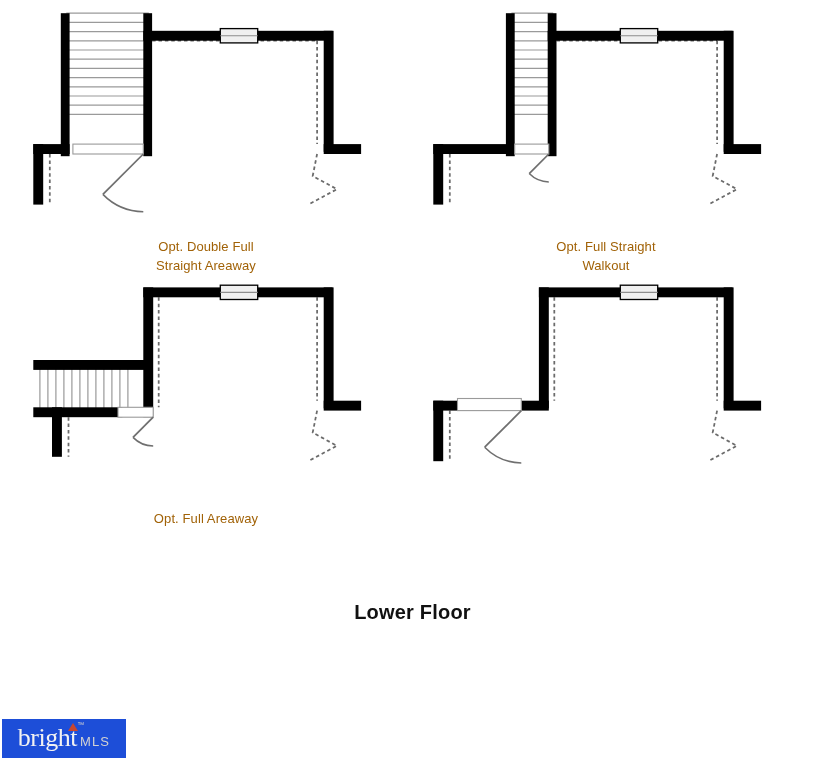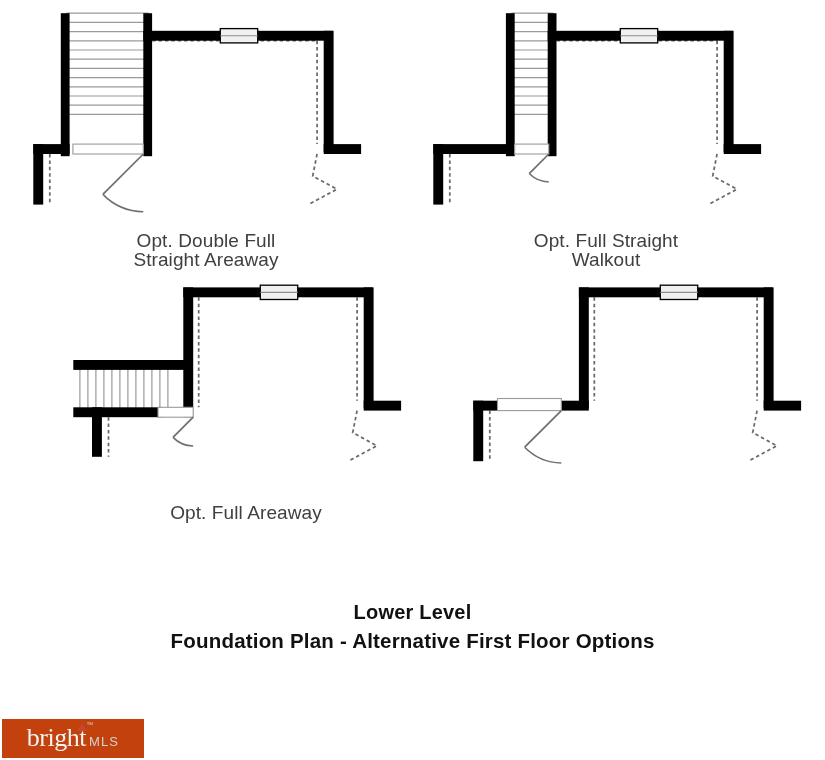--- a/index.html
+++ b/index.html
@@ -31,38 +31,38 @@
     width: 825px;
     height: 580px;
   }
 
   .plan-cell {
     position: absolute;
     width: 412px;
     height: 290px;
   }
   .plan-cell.r0 { top: 0; }
-  .plan-cell.r1 { top: 272px; padding-left: 40px; }
+  .plan-cell.r1 { top: 272px; }
   .plan-cell.c0 { left: 0; }
   .plan-cell.c1 { left: 400px; }
 
   .plan-svg {
     display: block;
     width: 412px;
     height: 220px;
   }
 
   .plan-caption {
     text-align: center;
-    font-size: 19px;
+    font-size: 13px;
     line-height: 19px;
-    color: #404040;
+    color: #a16207;
     font-weight: 400;
     letter-spacing: 0.1px;
-    margin-top: 11px;
+    margin-top: 17px;
     white-space: pre-line;
   }
 
   
   .title-block {
     position: absolute;
     left: 0;
     top: 598px;
     width: 825px;
     text-align: center;
@@ -74,23 +74,23 @@
   }
   .title-line.l1 { font-size: 21px; line-height: 28px; }
   .title-line.l2 { font-size: 20px; line-height: 28px; }
   .title-line.l3 { font-size: 20.5px; line-height: 29px; }
 
   
   .watermark {
     position: absolute;
     left: 2px;
     top: 719px;
-    width: 142px;
+    width: 124px;
     height: 39px;
-    background: #c2410c;
+    background: #1d4ed8;
     display: flex;
     align-items: center;
     justify-content: center;
     overflow: hidden;
   }
   .wm-inner {
     position: relative;
     display: flex;
     align-items: baseline;
     transform: translateY(1px);
@@ -272,22 +272,21 @@
             <path d="M88,126 L88,173.56" fill="none" stroke="#6f6f6f" stroke-width="1.2" opacity="0"></path>
             <rect x="178" y="12" width="34" height="13" fill="#f0f0f0" stroke="#000000" stroke-width="1.2"></rect>
             <line x1="178" y1="18.5" x2="212" y2="18.5" stroke="#8d8d8d" stroke-width="1"></line>
           </g>
         </svg>
     </div>
 
   </div>
 
   <div class="title-block">
-    <div class="title-line l2">Lower Level</div>
-    <div class="title-line l3">Foundation Plan - Alternative First Floor Options</div>
+    <div class="title-line l2">Lower Floor</div>
   </div>
 
   <div class="watermark">
     <div class="wm-inner">
       <span class="wm-bright">bright</span>
       <span class="wm-diamond"></span>
       <span class="wm-tm">™</span>
       <span class="wm-mls">MLS</span>
     </div>
   </div>

